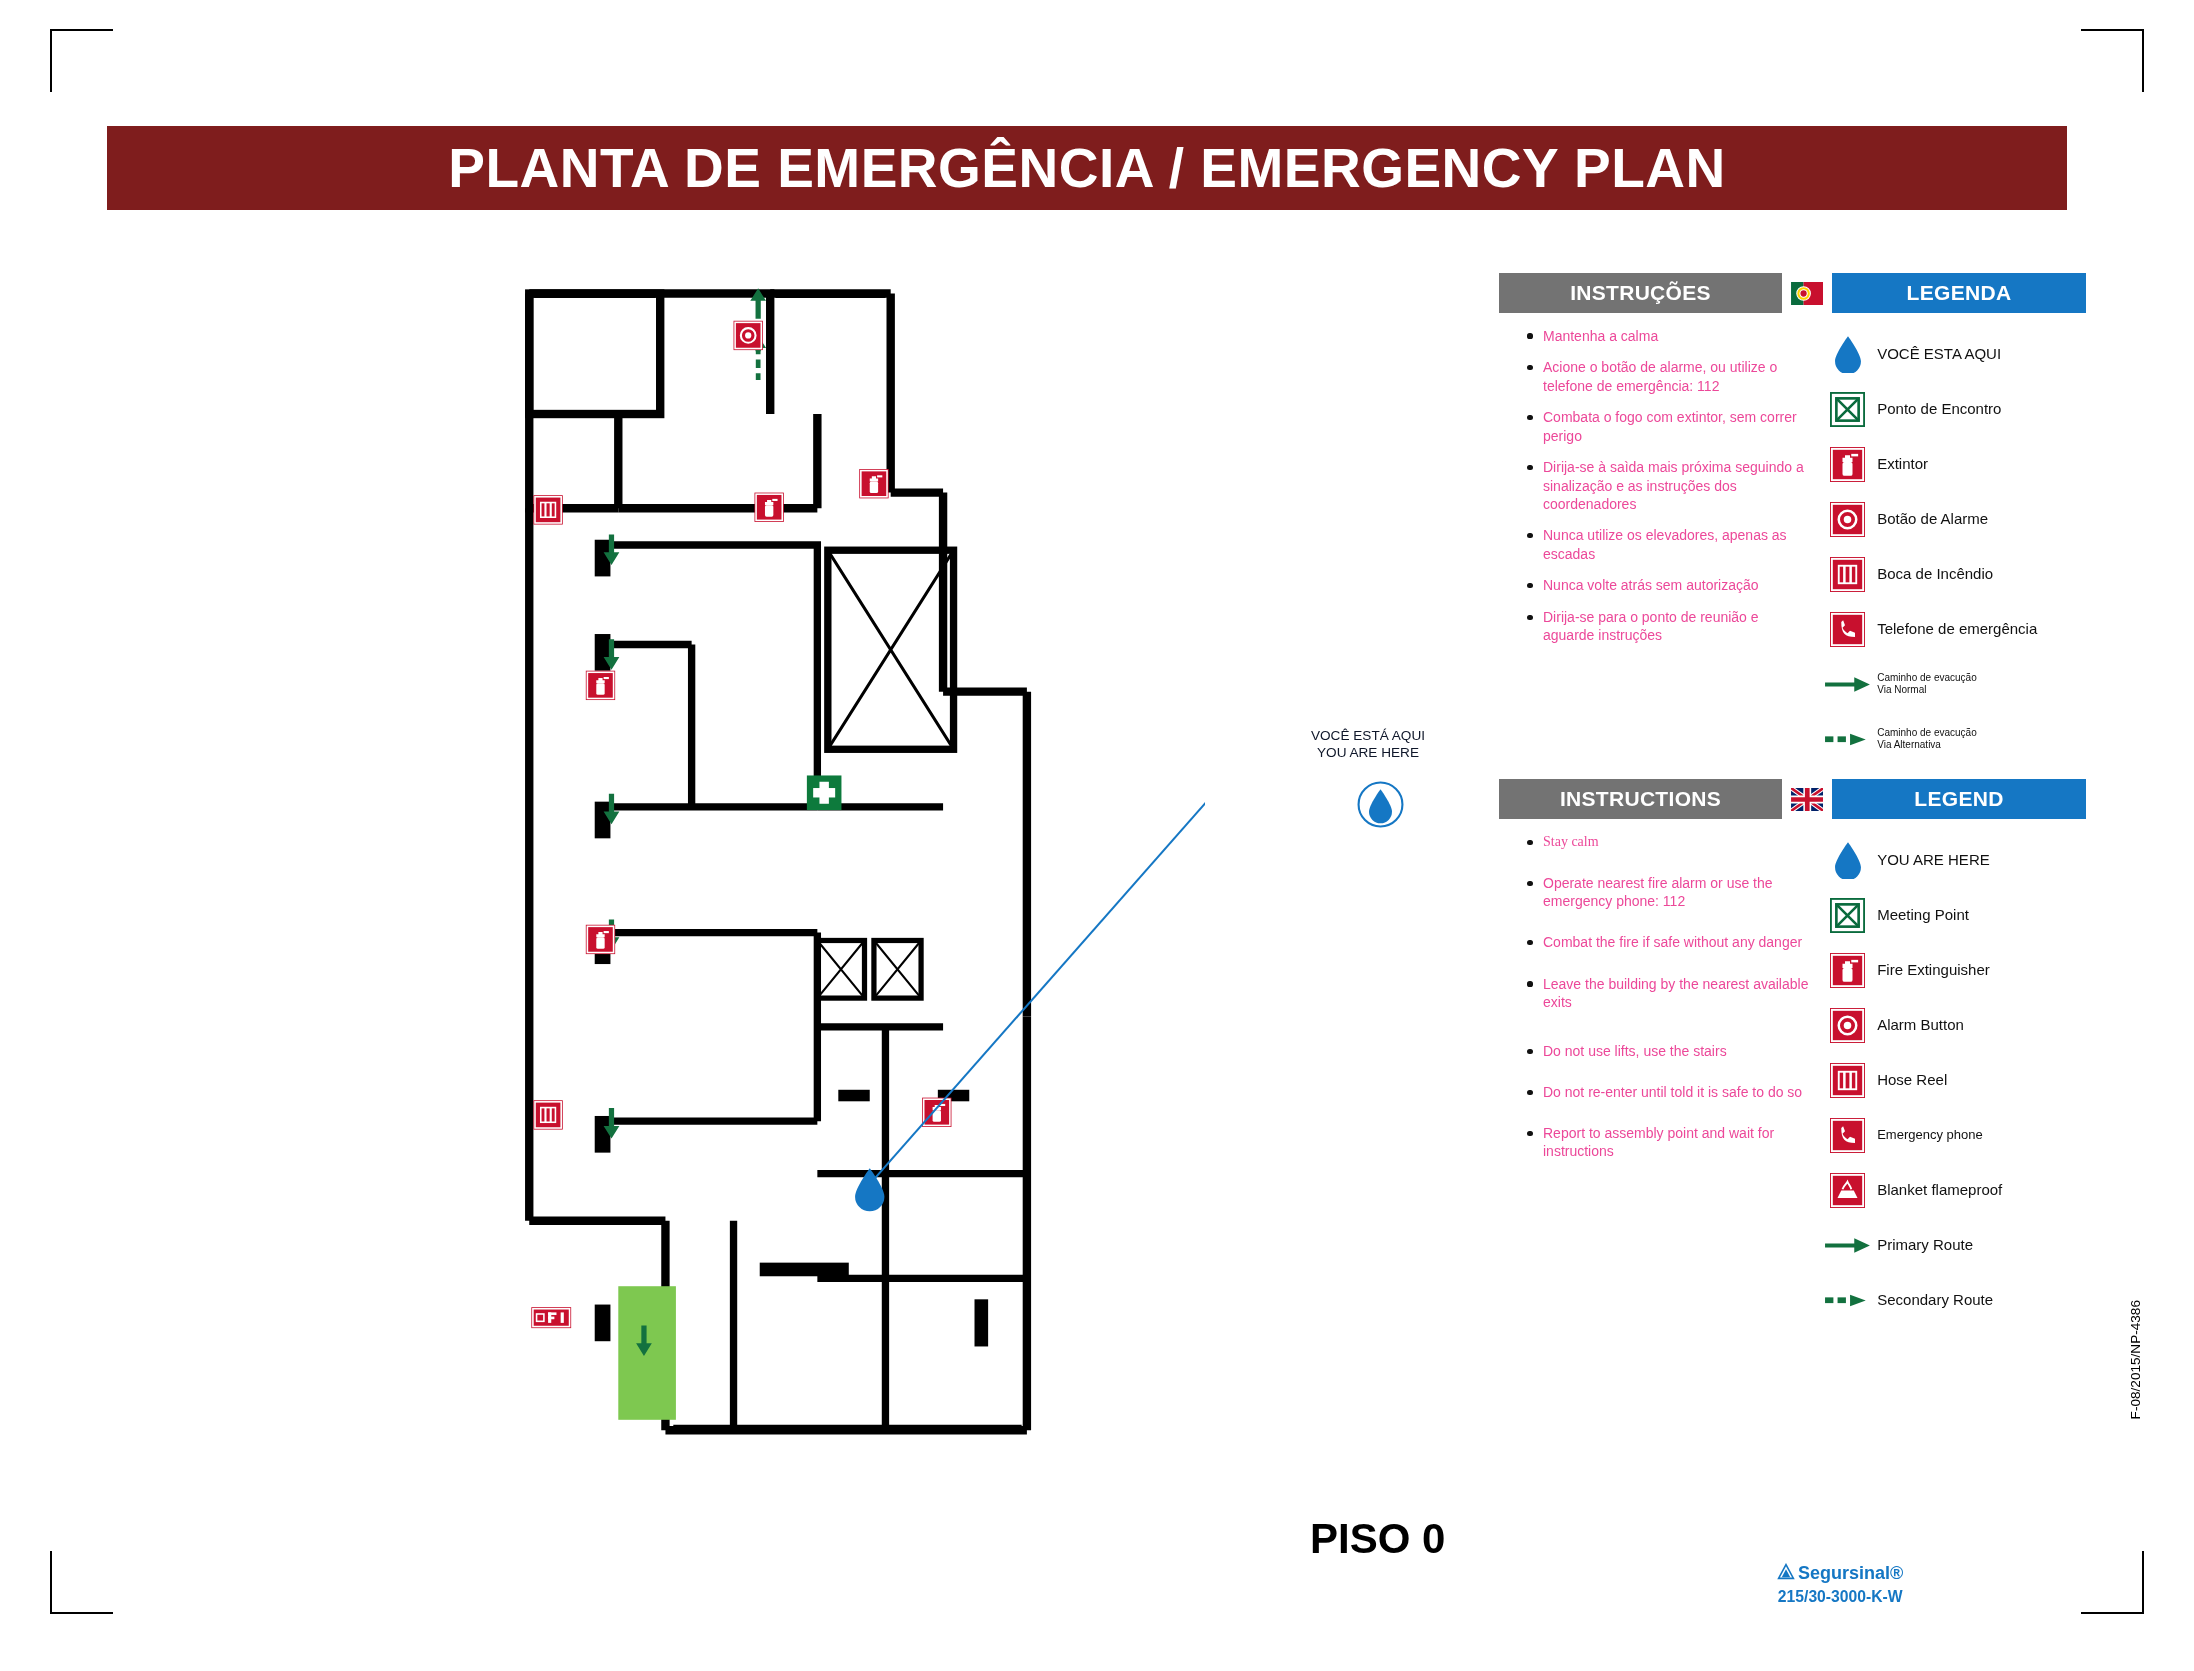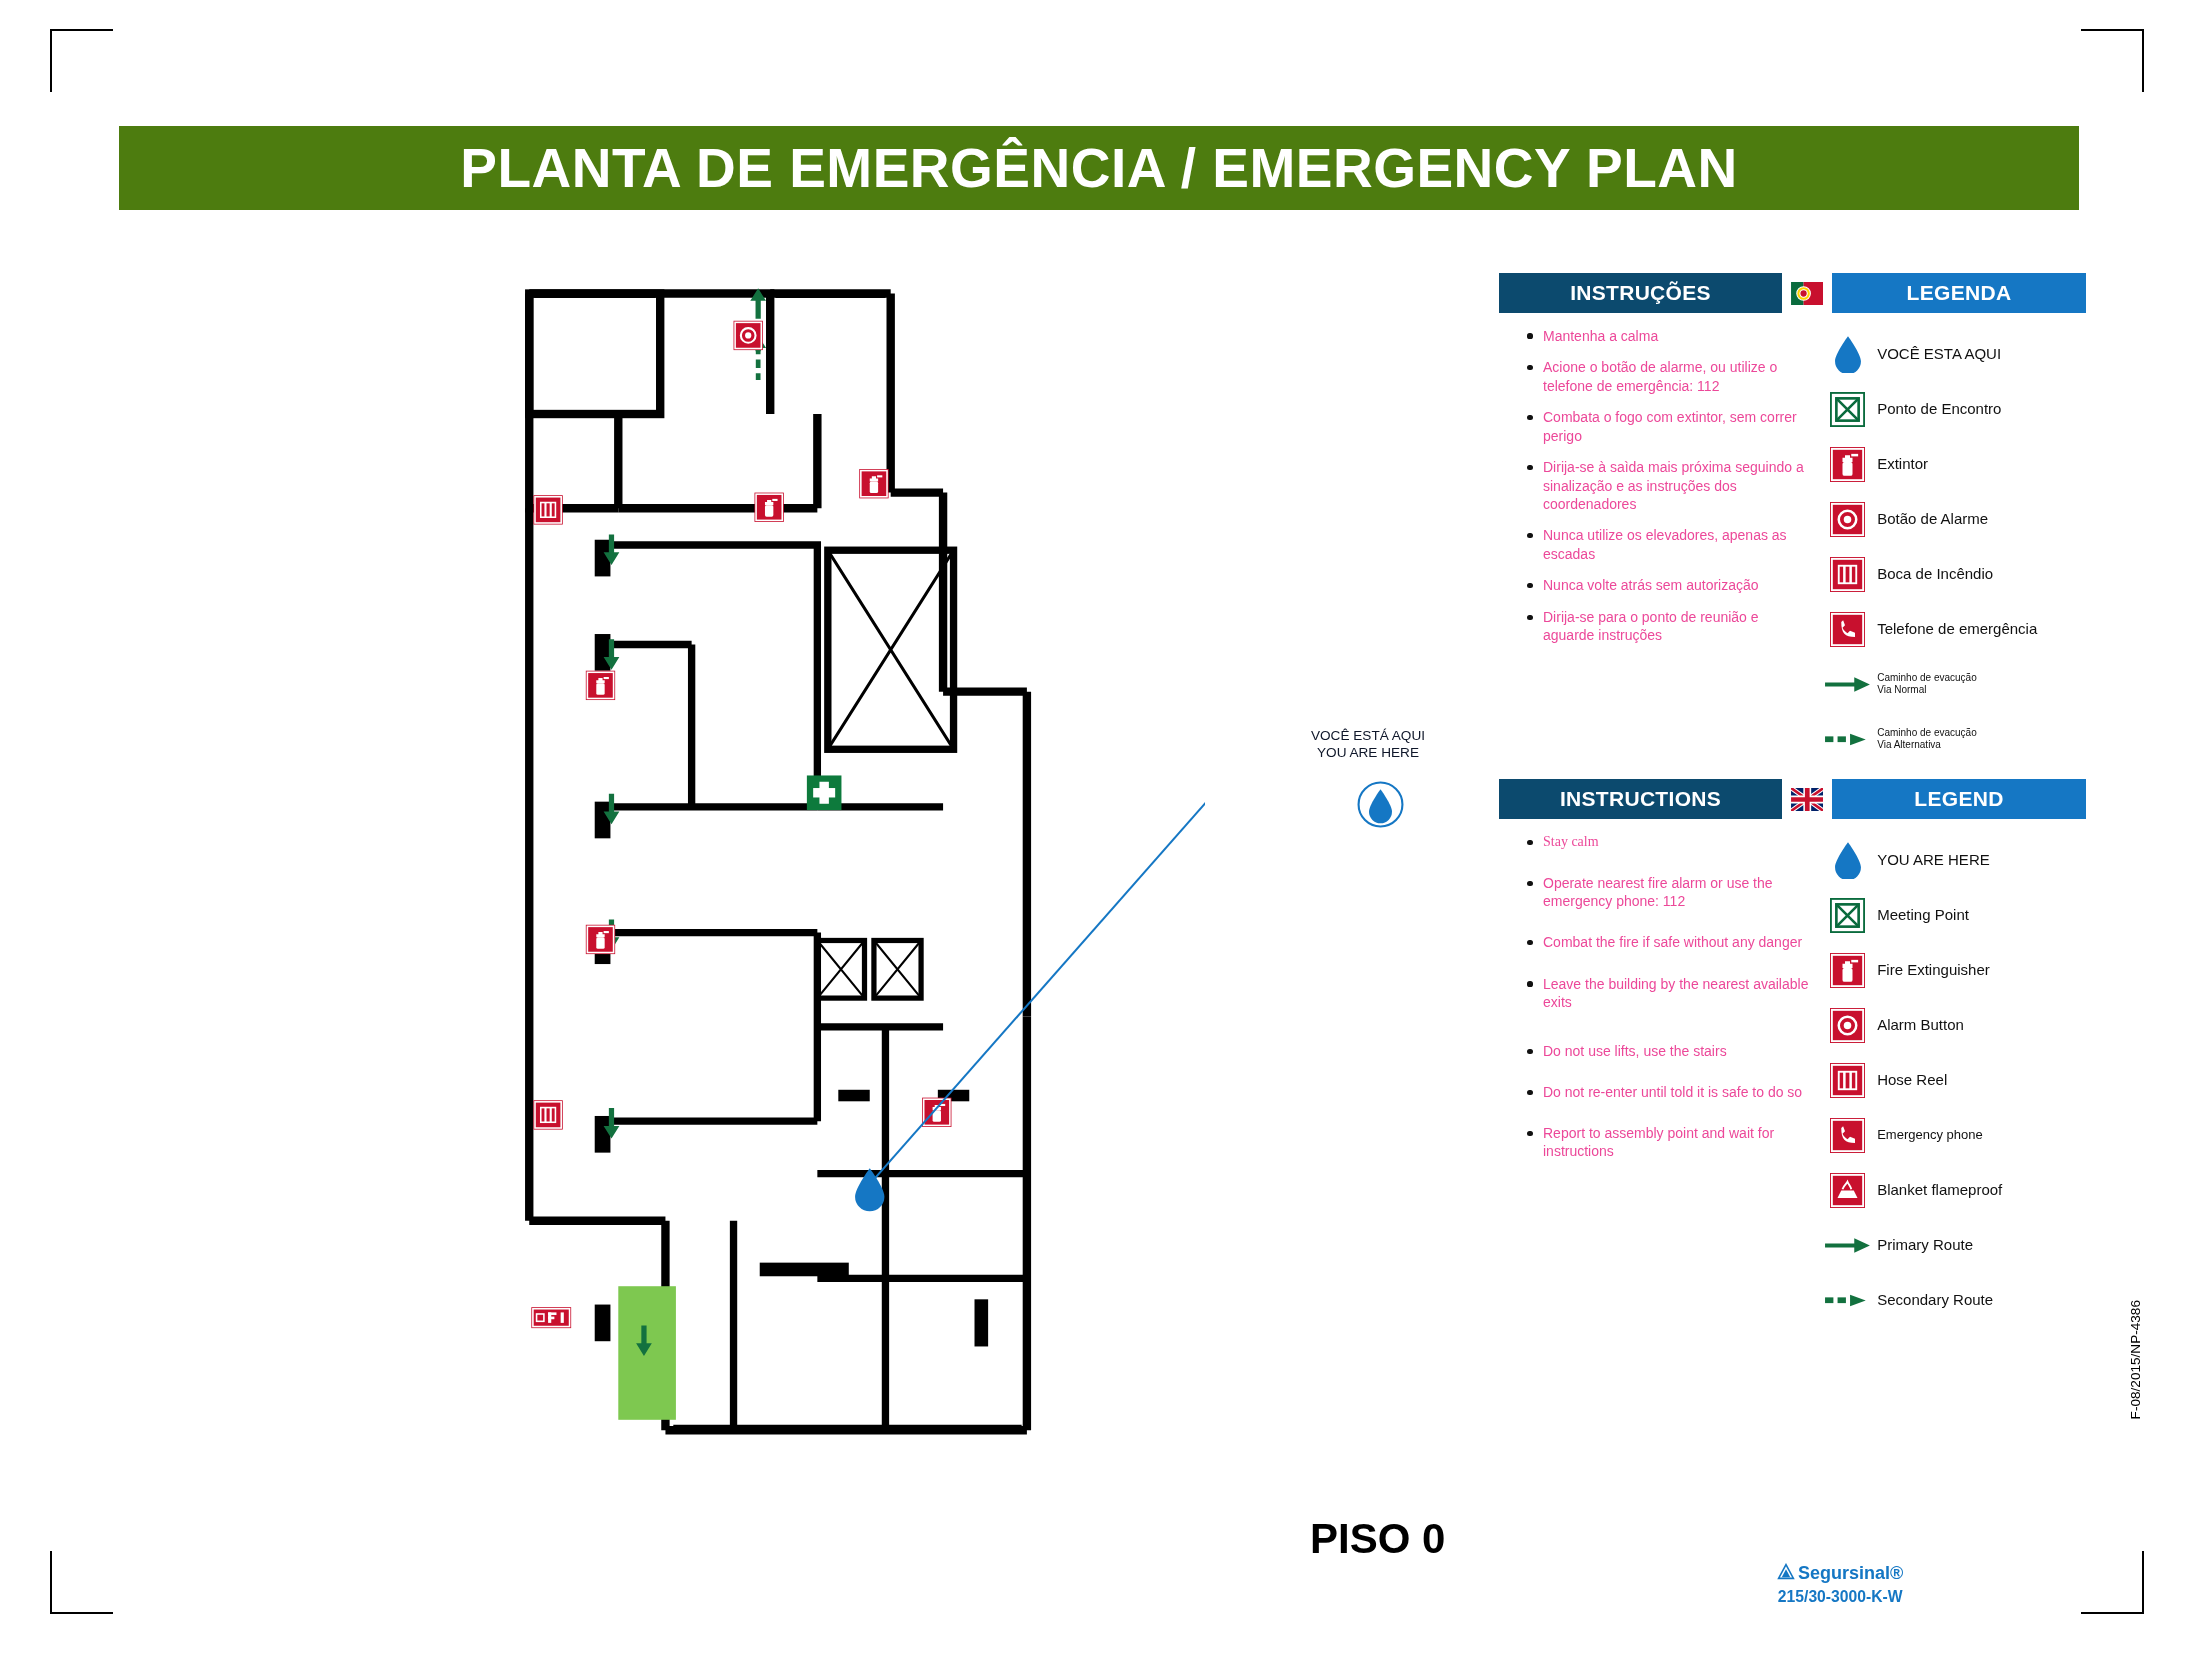--- a/index.html
+++ b/index.html
@@ -26,23 +26,23 @@
   .crop.bl { left:50px; bottom:58px; width:63px; height:63px; }
   .crop.bl i.h { left:0; bottom:0; width:63px; height:2.1px; }
   .crop.bl i.v { left:0; bottom:0; width:2.1px; height:63px; }
   .crop.br { right:50px; bottom:58px; width:63px; height:63px; }
   .crop.br i.h { right:0; bottom:0; width:63px; height:2.1px; }
   .crop.br i.v { right:0; bottom:0; width:2.1px; height:63px; }
 
   
   .header-banner {
     position:absolute;
-    left:119px; top:126px;
+    left:107px; top:126px;
     width:1960px; height:84px;
-    background:#4d7c0f;
+    background:#7f1d1d;
     display:flex; align-items:center; justify-content:center;
   }
   .header-banner .title {
     color:#ffffff;
     font-size:55px;
     font-weight:bold;
     letter-spacing:0.5px;
     white-space:nowrap;
   }
 
@@ -82,21 +82,21 @@
     position:absolute;
     left:1499px; top:273px;
     width:587px;
   }
   .bar-row {
     display:flex; align-items:stretch;
     height:40px;
     margin-bottom:0;
   }
   .bar-instr {
-    background:#0c4a6e;
+    background:#737373;
     color:#fff;
     font-size:21px;
     font-weight:bold;
     display:flex; align-items:center; justify-content:center;
     width:283px;
     letter-spacing:0.3px;
   }
   .bar-flag {
     width:50px;
     background:#ffffff;

